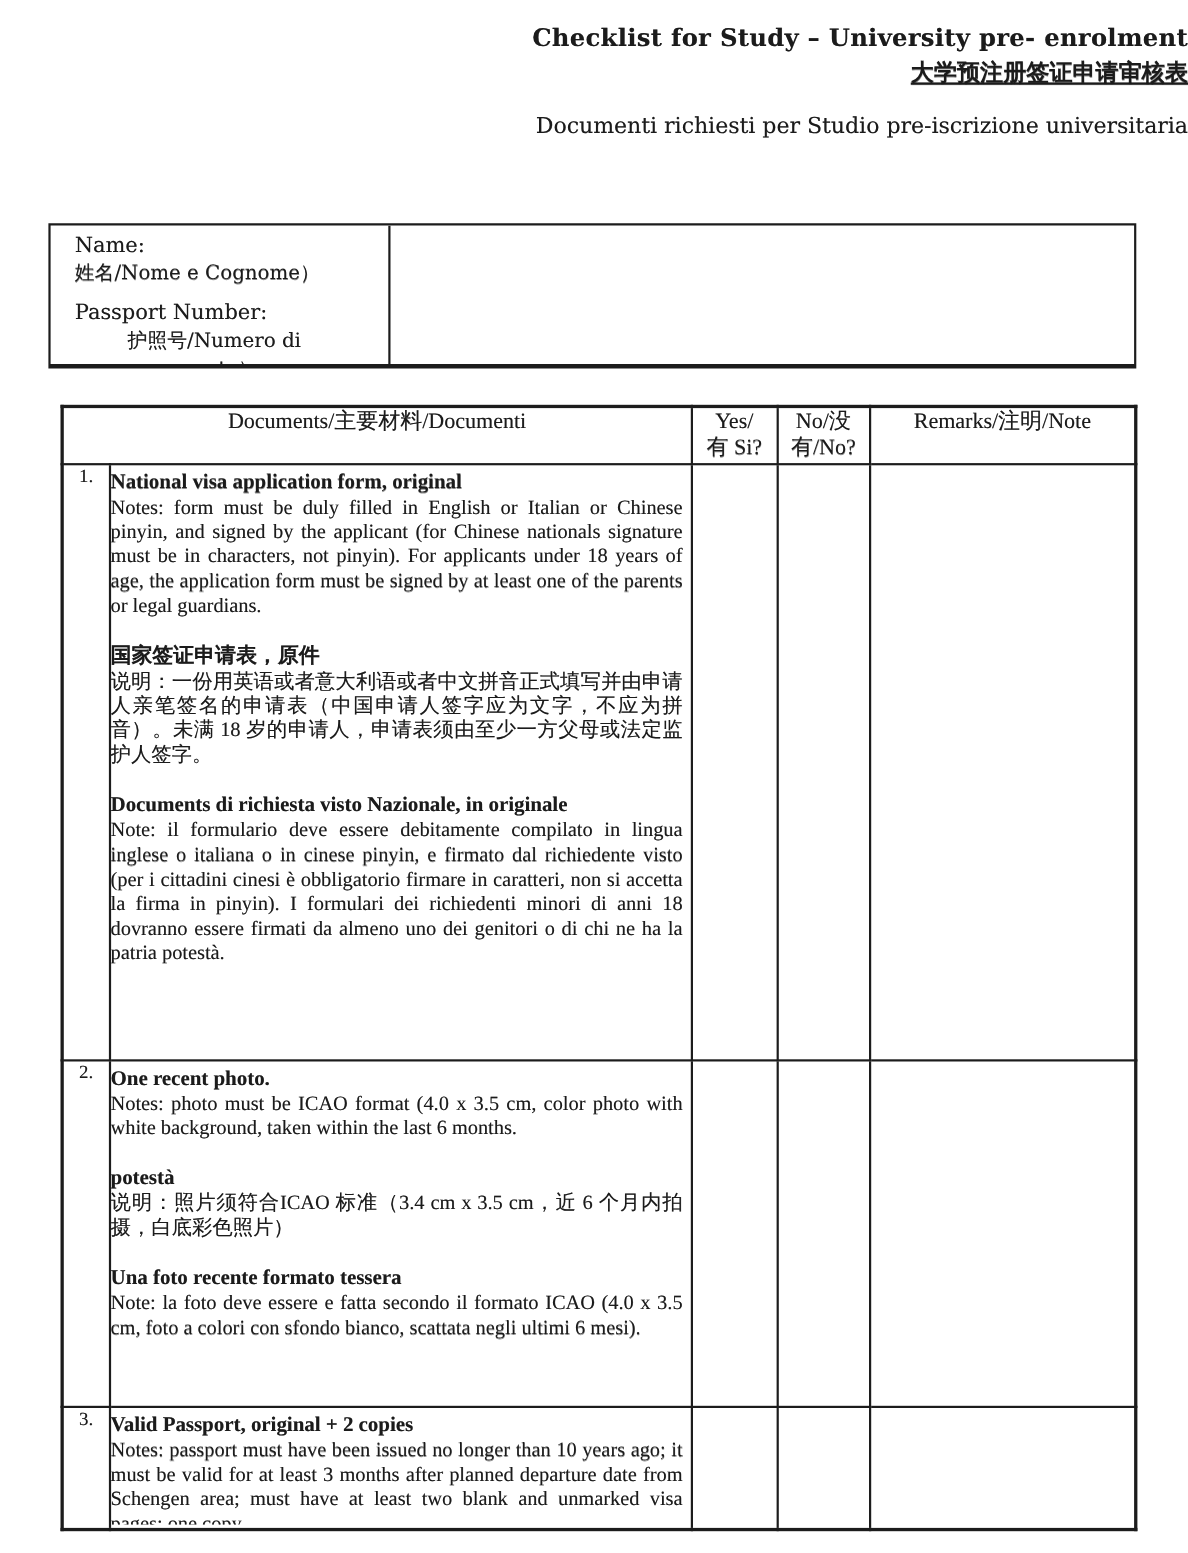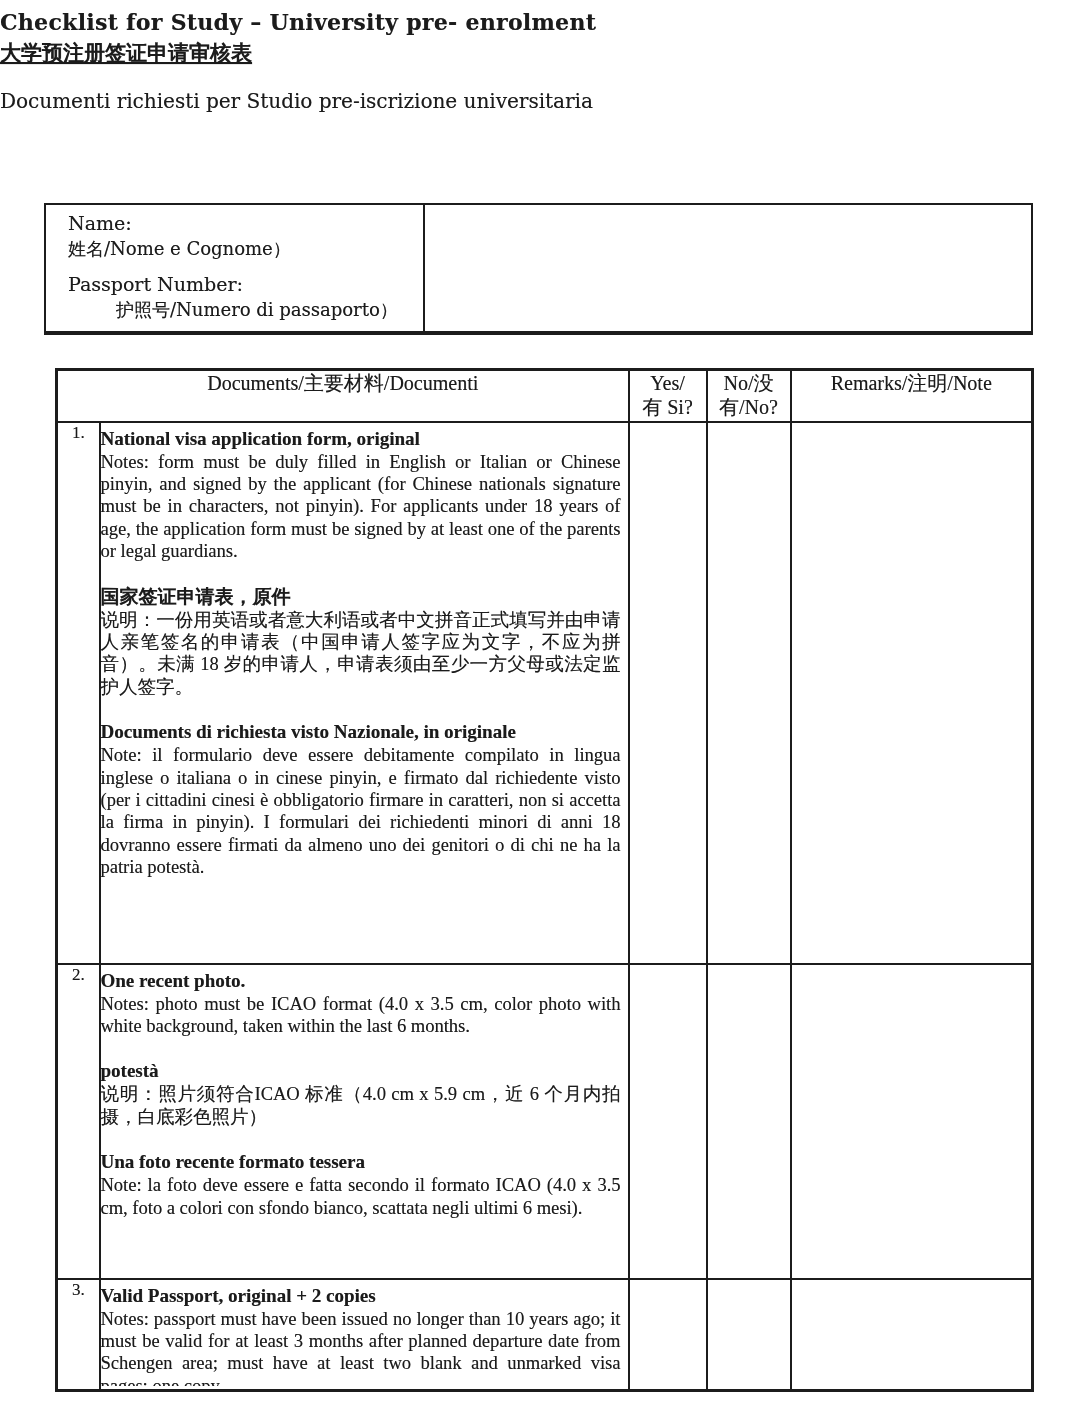--- a/index.html
+++ b/index.html
@@ -9,33 +9,33 @@
     width: 1080px;
     height: 1412px;
     background: #ffffff;
     font-family: "DejaVu Serif", "Liberation Serif", serif;
     color: #1b1b1b;
     overflow: hidden;
     text-shadow: 0.2px 0.2px 0.4px rgba(0,0,0,0.45);
   }
 
   
-  .doc-header { padding-top: 9px; text-align: left; }
+  .doc-header { padding-top: 22px; text-align: right; }
   .title-en { font-size: 22px; font-weight: bold; letter-spacing: 0.3px; }
   .title-zh { font-size: 21px; font-weight: bold; text-decoration: underline; margin-top: 4px; }
   .title-it { font-size: 20px; margin-top: 22px; }
 
   
   .applicant-box {
     position: absolute; left: 44px; top: 203px;
     width: 989px; height: 132px;
     border: 2px solid #1c1c1c; border-bottom-width: 4px;
     display: flex; overflow: hidden;
   }
-  .applicant-left  { width: 379px; border-right: 2px solid #1c1c1c; padding: 5px 8px 0 22px; }
+  .applicant-left  { width: 309px; border-right: 2px solid #1c1c1c; padding: 5px 8px 0 22px; }
   .applicant-right { flex: 1; padding: 5px 8px 0 16px; }
   .field-label { font-size: 19px; line-height: 26px; }
   .field-sub   { font-size: 18px; line-height: 26px; }
   .passport-group { margin-top: 9px; }
   .passport-sub { padding-left: 48px; }
   .email-group { margin-top: 19px; }
 
   
   table.checklist {
     position: absolute; left: 55px; top: 368px;
@@ -145,21 +145,21 @@
       <tr class="body-row-2">
         <td class="num-cell">2.</td>
         <td class="docs-cell">
           <div class="docs-inner h-row2">
             <div class="sec">
               <div class="sec-heading">One recent photo.</div>
               <div class="sec-body">Notes: photo must be ICAO format (4.0 x 3.5 cm, color photo with white background, taken within the last 6 months.</div>
             </div>
             <div class="sec">
               <div class="sec-heading">potestà</div>
-              <div class="sec-body">说明：照片须符合ICAO 标准（4.0 cm x 5.9 cm，近 6 个月内拍摄，白底彩色照片）</div>
+              <div class="sec-body">说明：照片须符合ICAO 标准（3.4 cm x 3.5 cm，近 6 个月内拍摄，白底彩色照片）</div>
             </div>
             <div class="sec">
               <div class="sec-heading">Una foto recente formato tessera</div>
               <div class="sec-body">Note: la foto deve essere e fatta secondo il formato ICAO (4.0 x 3.5 cm, foto a colori con sfondo bianco, scattata negli ultimi 6 mesi).</div>
             </div>
           </div>
         </td>
         <td></td>
         <td></td>
         <td></td>

